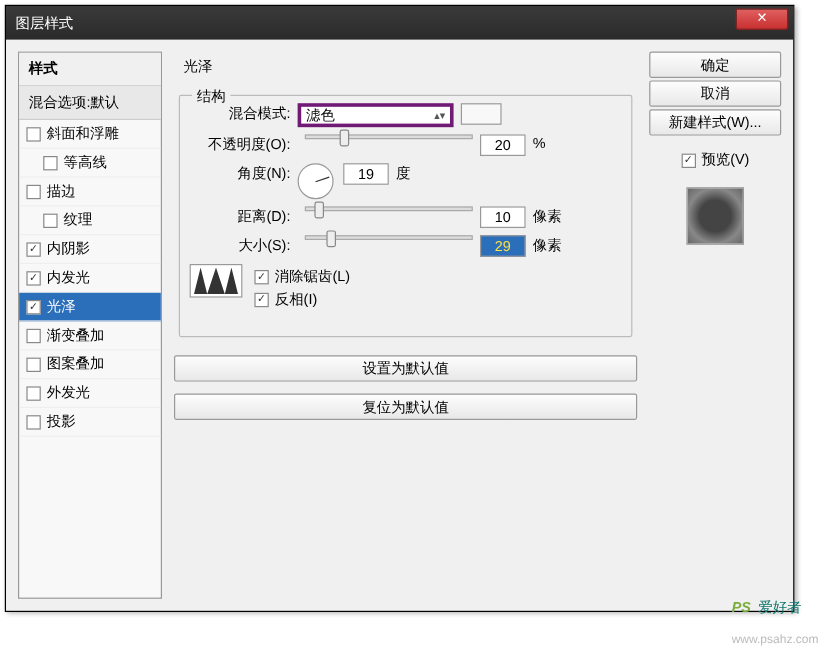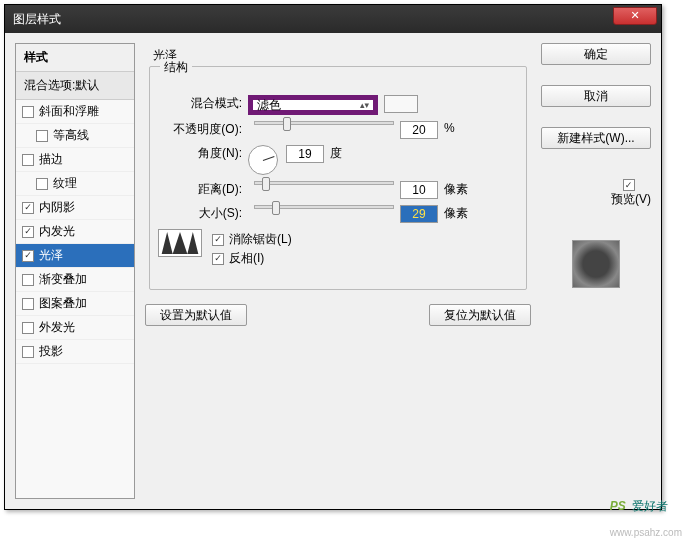--- a/index.html
+++ b/index.html
@@ -15,42 +15,42 @@
 .left-header { padding: 5px 8px; border-bottom: 1px solid #ccc; font-weight: bold; background: #f0f0f0; }
 .left-sub { padding: 5px 8px; border-bottom: 1px solid #ccc; background: #e8e8e8; }
 .list-item { display: flex; align-items: center; padding: 3px 6px; border-bottom: 1px solid #eee; cursor: pointer; }
 .list-item.indent { padding-left: 20px; }
 .list-item.selected { background: #2b6fbb; color: #fff; }
 .cb { width: 12px; height: 12px; border: 1px solid #888; background: #fff; margin-right: 5px; display: inline-flex; align-items: center; justify-content: center; font-size: 9px; line-height: 1; color: #333; }
 .cb.checked::before { content: "✓"; }
 .list-item.selected .cb.checked::before { color: #333; }
 .center-panel { flex: 1; }
 .section-title { margin: 4px 0 2px 8px; }
-.group { border: 1px solid #bbb; border-radius: 2px; margin: 2px 4px; padding: 22px 8px 14px; position: relative; }
+.group { border: 1px solid #bbb; border-radius: 2px; margin: 15px 4px; padding: 0 8px 14px; position: relative; }
 .group-label { position: absolute; top: -8px; left: 10px; background: #f0f0f0; padding: 0 4px; }
 .row { display: flex; align-items: flex-start; margin: 6px 0; }
 .row-label { width: 90px; text-align: right; padding-right: 6px; }
-.select { height: 20px; border: 5px solid #701a75; background: #fff; padding: 0 4px; display: inline-flex; align-items: center; justify-content: space-between; }
+.select { height: 20px; border: 3px solid #701a75; background: #fff; padding: 0 4px; display: inline-flex; align-items: center; justify-content: space-between; }
 .select .arrows { font-size: 9px; color: #555; }
 .swatch { width: 34px; height: 18px; border: 1px solid #999; background: #f8f8f8; margin-left: 6px; }
 .slider { height: 4px; background: #ddd; border: 1px solid #aaa; position: relative; margin: 0 6px; }
 .slider .thumb { position: absolute; top: -5px; width: 8px; height: 14px; background: #eee; border: 1px solid #888; border-radius: 2px; }
 .num-input { width: 38px; height: 18px; border: 1px solid #999; background: #fff; text-align: center; line-height: 16px; }
 .num-input.hl { background: #2b6fbb; color: #fde047; }
 .unit { margin-left: 6px; }
 .angle-dial { width: 30px; height: 30px; border: 1px solid #999; border-radius: 50%; background: #fff; position: relative; margin-right: 8px; }
 .angle-dial::after { content: ""; position: absolute; left: 50%; top: 50%; width: 12px; height: 1px; background: #333; transform-origin: left center; transform: rotate(-19deg); }
 .contour-preview { width: 44px; height: 28px; border: 1px solid #999; background: #fff; display: inline-flex; align-items: flex-end; justify-content: center; padding: 2px; }
 .contour-preview svg { width: 100%; height: 100%; }
 .check-row { display: flex; align-items: center; margin: 2px 0; }
 .btn { height: 22px; border: 1px solid #999; background: linear-gradient(#fdfdfd,#e8e8e8); padding: 0 14px; border-radius: 2px; display: inline-flex; align-items: center; justify-content: center; cursor: pointer; }
-.btn-row { display: flex; gap: 10px; justify-content: space-between; margin-top: 14px; }
-.right-panel { width: 110px; display: flex; flex-direction: column; gap: 20px; align-items: flex-end; }
+.btn-row { display: flex; gap: 10px; justify-content: flex-start; margin-top: 14px; flex-direction: column; }
+.right-panel { width: 110px; display: flex; flex-direction: column; gap: 2px; align-items: center; }
 .right-panel .btn { width: 100%; }
-.preview-check { display: flex; align-items: center; justify-content: center; margin-top: 10px; flex-direction: column; }
+.preview-check { display: flex; align-items: center; justify-content: center; margin-top: 10px; }
 .preview-swatch { margin: 12px auto 0; width: 48px; height: 48px; border: 1px solid #999; background: radial-gradient(circle at 50% 50%, #444 40%, #888 70%, #666 100%); }
 </style>
 </head>
 <body>
 
 <div class="dialog">
   <div class="titlebar">
     <span class="titlebar-text">图层样式</span>
     <div class="close-btn">✕</div>
   </div>

